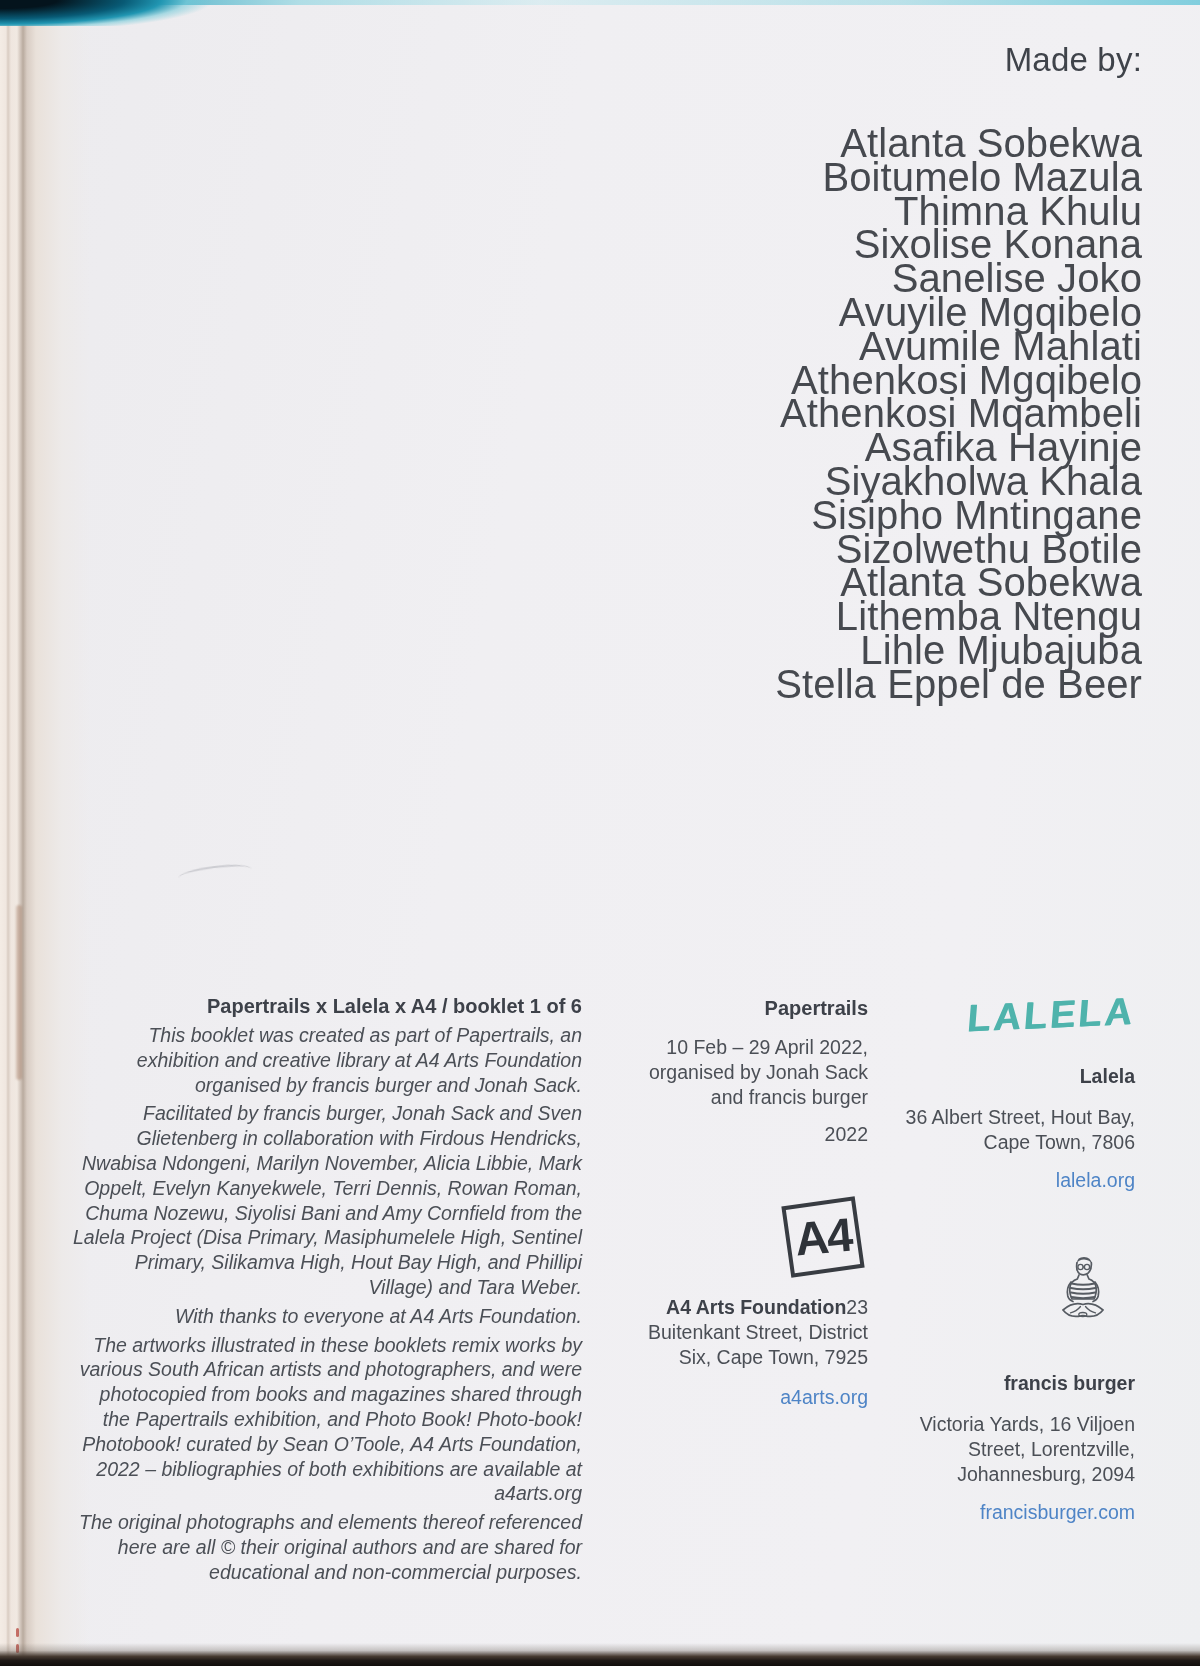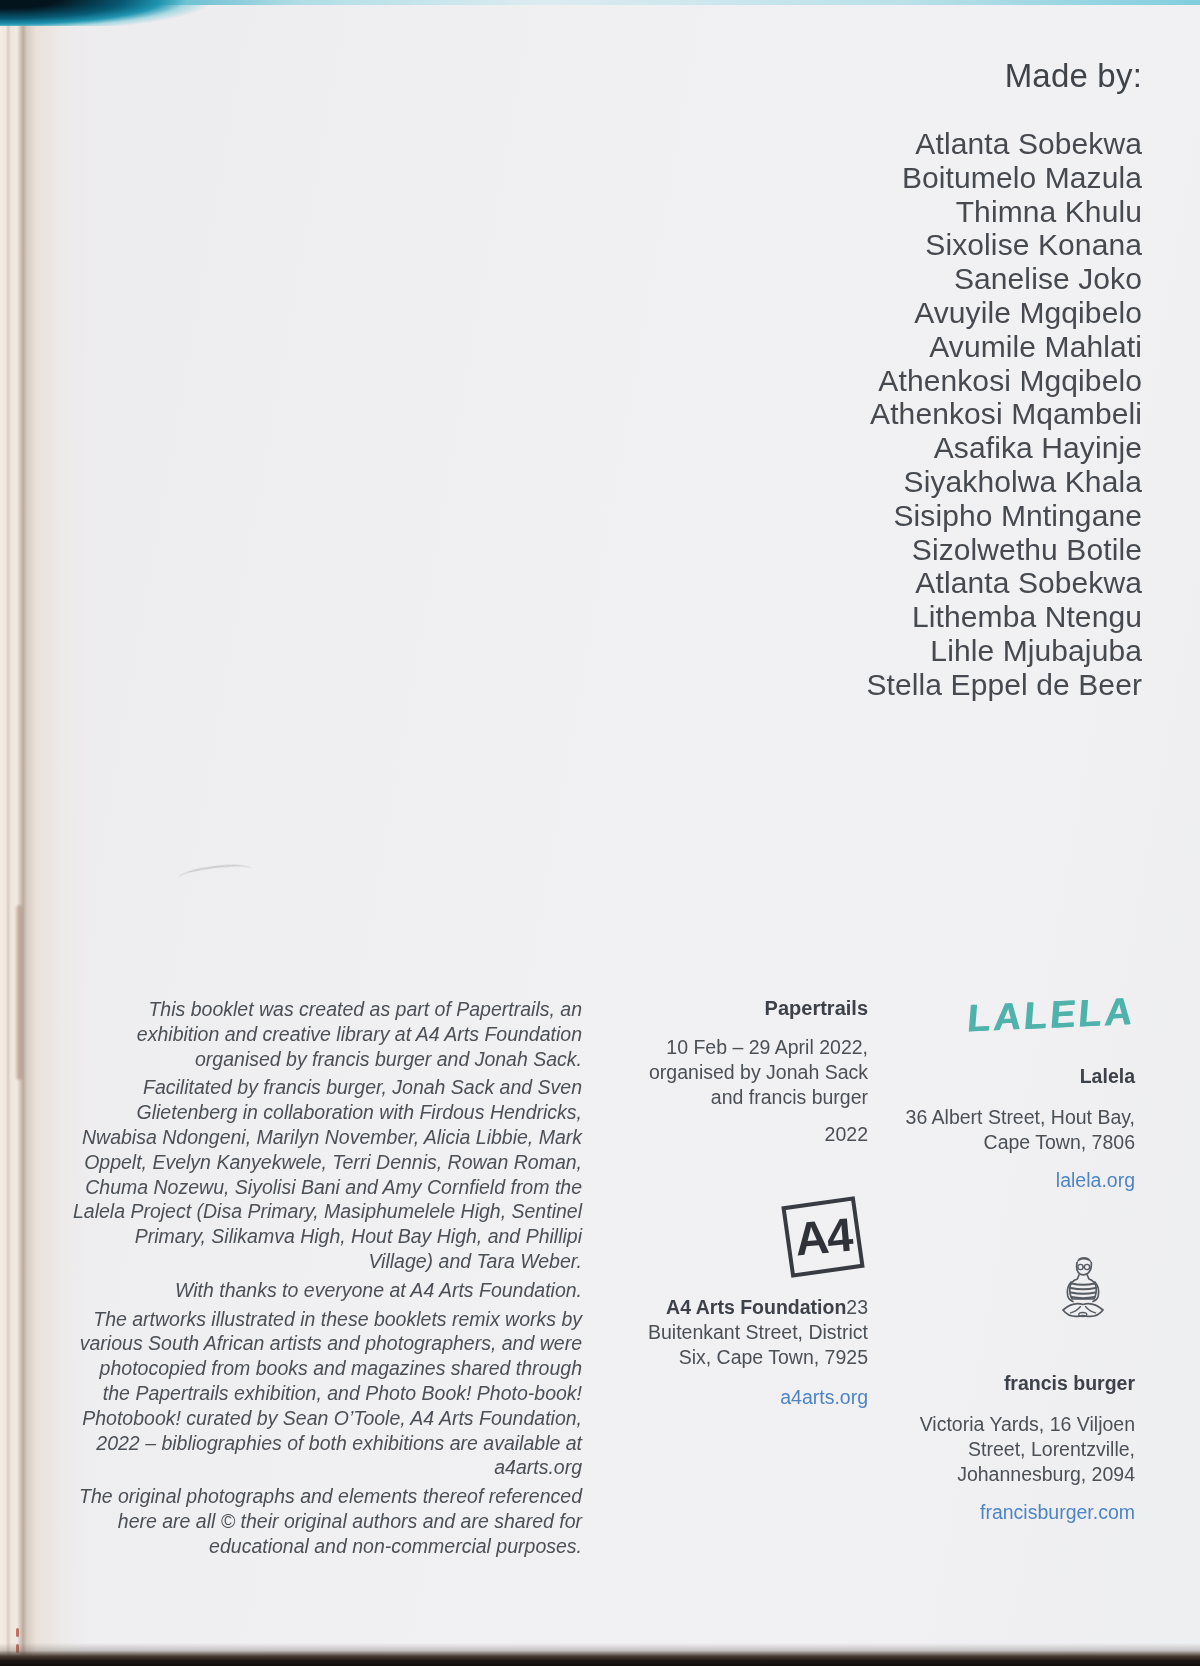--- a/index.html
+++ b/index.html
@@ -43,26 +43,26 @@
     background:linear-gradient(to bottom,
       rgba(90,80,72,0) 0%,rgba(90,80,72,.28) 32%,#473b32 58%,#1f1916 76%,#110d0b 100%);
   }
   .pencil-smudge{
     position:absolute;left:178px;top:866px;width:74px;height:13px;
     border-top:2px solid rgba(115,118,130,.28);border-radius:50%;
     transform:rotate(-7deg);filter:blur(.6px);
   }
   
   .made-by-heading{
-    position:absolute;top:57px;right:58px;
+    position:absolute;top:41px;right:58px;
     font-size:33px;color:#3f434a;letter-spacing:.2px;
   }
   .names{
     position:absolute;top:127px;right:58px;text-align:right;
-    font-size:30px;line-height:33.8px;color:#46494f;letter-spacing:.1px;
+    font-size:40px;line-height:33.8px;color:#46494f;letter-spacing:.1px;
   }
   
   .col{position:absolute;text-align:right;font-size:19.5px;line-height:24.8px;color:#4b4f56;}
   .col p{margin:0;}
   .col-title{font-weight:bold;color:#3d4149;font-size:20px;line-height:26px;}
   .bold{font-weight:bold;color:#3d4149;}
   .link{color:#4e84c6;}
   .col-left{top:993px;left:70px;width:512px;}
   .col-left .para{margin-top:4px;font-style:italic;}
   .col-mid{top:995px;left:640px;width:228px;}
@@ -120,20 +120,21 @@
     <div>Siyakholwa Khala</div>
     <div>Sisipho Mntingane</div>
     <div>Sizolwethu Botile</div>
     <div>Atlanta Sobekwa</div>
     <div>Lithemba Ntengu</div>
     <div>Lihle Mjubajuba</div>
     <div>Stella Eppel de Beer</div>
   </div>
 
   <div class="col col-left">
+    <p class="col-title">Papertrails x Lalela x A4 / booklet 1 of 6</p>
     <p class="para">This booklet was created as part of Papertrails, an exhibition and creative library at A4 Arts Foundation organised by francis burger and Jonah Sack.</p>
     <p class="para">Facilitated by francis burger, Jonah Sack and Sven Glietenberg in collaboration with Firdous Hendricks, Nwabisa Ndongeni, Marilyn November, Alicia Libbie, Mark Oppelt, Evelyn Kanyekwele, Terri Dennis, Rowan Roman, Chuma Nozewu, Siyolisi Bani and Amy Cornfield from the Lalela Project (Disa Primary, Masiphumelele High, Sentinel Primary, Silikamva High, Hout Bay High, and Phillipi Village) and Tara Weber.</p>
     <p class="para">With thanks to everyone at A4 Arts Foundation.</p>
     <p class="para">The artworks illustrated in these booklets remix works by various South African artists and photographers, and were photocopied from books and magazines shared through the Papertrails exhibition, and Photo Book! Photo-book! Photobook! curated by Sean O’Toole, A4 Arts Foundation, 2022 – bibliographies of both exhibitions are available at a4arts.org</p>
     <p class="para">The original photographs and elements thereof referenced here are all © their original authors and are shared for educational and non-commercial purposes.</p>
   </div>
 
   <div class="col col-mid">
     <p class="col-title">Papertrails</p>
     <p class="para">10 Feb – 29 April 2022, organised by Jonah Sack and francis burger</p>

